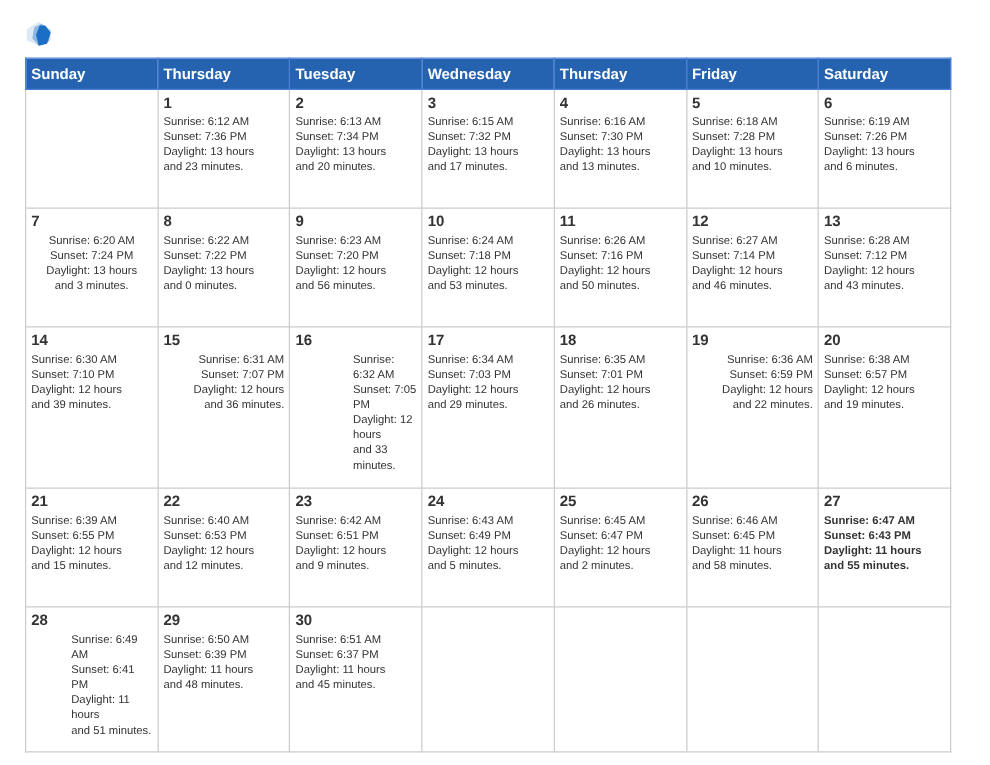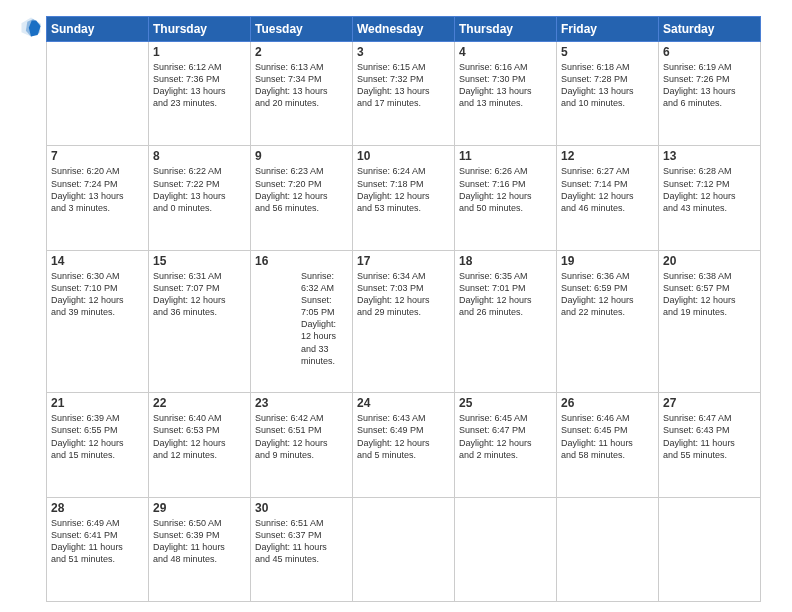--- a/index.html
+++ b/index.html
@@ -8,20 +8,21 @@
       height: 612px;
       font-family: Arial, sans-serif;
       background: #fff;
       overflow: hidden;
     }
     .page {
       width: 792px;
       height: 612px;
       padding: 16px 31px 10px 20px;
       display: flex;
+      flex-direction: column;
     }
     .header {
       display: flex;
       justify-content: space-between;
       align-items: flex-start;
       margin-bottom: 8px;
     }
     .logo {
       display: flex;
       align-items: center;
@@ -156,21 +157,21 @@
             <span class="day-num">6</span>
             <div class="cell-info" style="white-space: pre-line;">Sunrise: 6:19 AM
 Sunset: 7:26 PM
 Daylight: 13 hours
 and 6 minutes.</div>
           </td>
         </tr>
         <tr>
           <td>
             <span class="day-num">7</span>
-            <div class="cell-info" style="white-space: pre-line;">Sunrise: 6:20 AM
+            <div class="cell-info" style="white-space: pre-line; text-align: center;">Sunrise: 6:20 AM
 Sunset: 7:24 PM
 Daylight: 13 hours
 and 3 minutes.</div>
           </td>
           <td>
             <span class="day-num">8</span>
             <div class="cell-info" style="white-space: pre-line;">Sunrise: 6:22 AM
 Sunset: 7:22 PM
 Daylight: 13 hours
 and 0 minutes.</div>
@@ -214,21 +215,21 @@
         <tr>
           <td>
             <span class="day-num">14</span>
             <div class="cell-info" style="white-space: pre-line;">Sunrise: 6:30 AM
 Sunset: 7:10 PM
 Daylight: 12 hours
 and 39 minutes.</div>
           </td>
           <td>
             <span class="day-num">15</span>
-            <div class="cell-info" style="white-space: pre-line;">Sunrise: 6:31 AM
+            <div class="cell-info" style="white-space: pre-line; text-align: right;">Sunrise: 6:31 AM
 Sunset: 7:07 PM
 Daylight: 12 hours
 and 36 minutes.</div>
           </td>
           <td>
             <span class="day-num">16</span>
             <div class="cell-info" style="white-space: pre-line; margin-left: 46px;">Sunrise: 6:32 AM
 Sunset: 7:05 PM
 Daylight: 12 hours
 and 33 minutes.</div>
@@ -242,21 +243,21 @@
           </td>
           <td>
             <span class="day-num">18</span>
             <div class="cell-info" style="white-space: pre-line;">Sunrise: 6:35 AM
 Sunset: 7:01 PM
 Daylight: 12 hours
 and 26 minutes.</div>
           </td>
           <td>
             <span class="day-num">19</span>
-            <div class="cell-info" style="white-space: pre-line;">Sunrise: 6:36 AM
+            <div class="cell-info" style="white-space: pre-line; text-align: right;">Sunrise: 6:36 AM
 Sunset: 6:59 PM
 Daylight: 12 hours
 and 22 minutes.</div>
           </td>
           <td>
             <span class="day-num">20</span>
             <div class="cell-info" style="white-space: pre-line;">Sunrise: 6:38 AM
 Sunset: 6:57 PM
 Daylight: 12 hours
 and 19 minutes.</div>
@@ -300,30 +301,30 @@
           </td>
           <td>
             <span class="day-num">26</span>
             <div class="cell-info" style="white-space: pre-line;">Sunrise: 6:46 AM
 Sunset: 6:45 PM
 Daylight: 11 hours
 and 58 minutes.</div>
           </td>
           <td>
             <span class="day-num">27</span>
-            <div class="cell-info" style="white-space: pre-line;">Sunrise: 6:47 AM
+            <div class="cell-info" style="white-space: pre-line; font-weight: bold;">Sunrise: 6:47 AM
 Sunset: 6:43 PM
 Daylight: 11 hours
 and 55 minutes.</div>
           </td>
         </tr>
         <tr>
           <td>
             <span class="day-num">28</span>
-            <div class="cell-info" style="white-space: pre-line;">Sunrise: 6:49 AM
+            <div class="cell-info" style="white-space: pre-line; margin-left: 32px;">Sunrise: 6:49 AM
 Sunset: 6:41 PM
 Daylight: 11 hours
 and 51 minutes.</div>
           </td>
           <td>
             <span class="day-num">29</span>
             <div class="cell-info" style="white-space: pre-line;">Sunrise: 6:50 AM
 Sunset: 6:39 PM
 Daylight: 11 hours
 and 48 minutes.</div>

